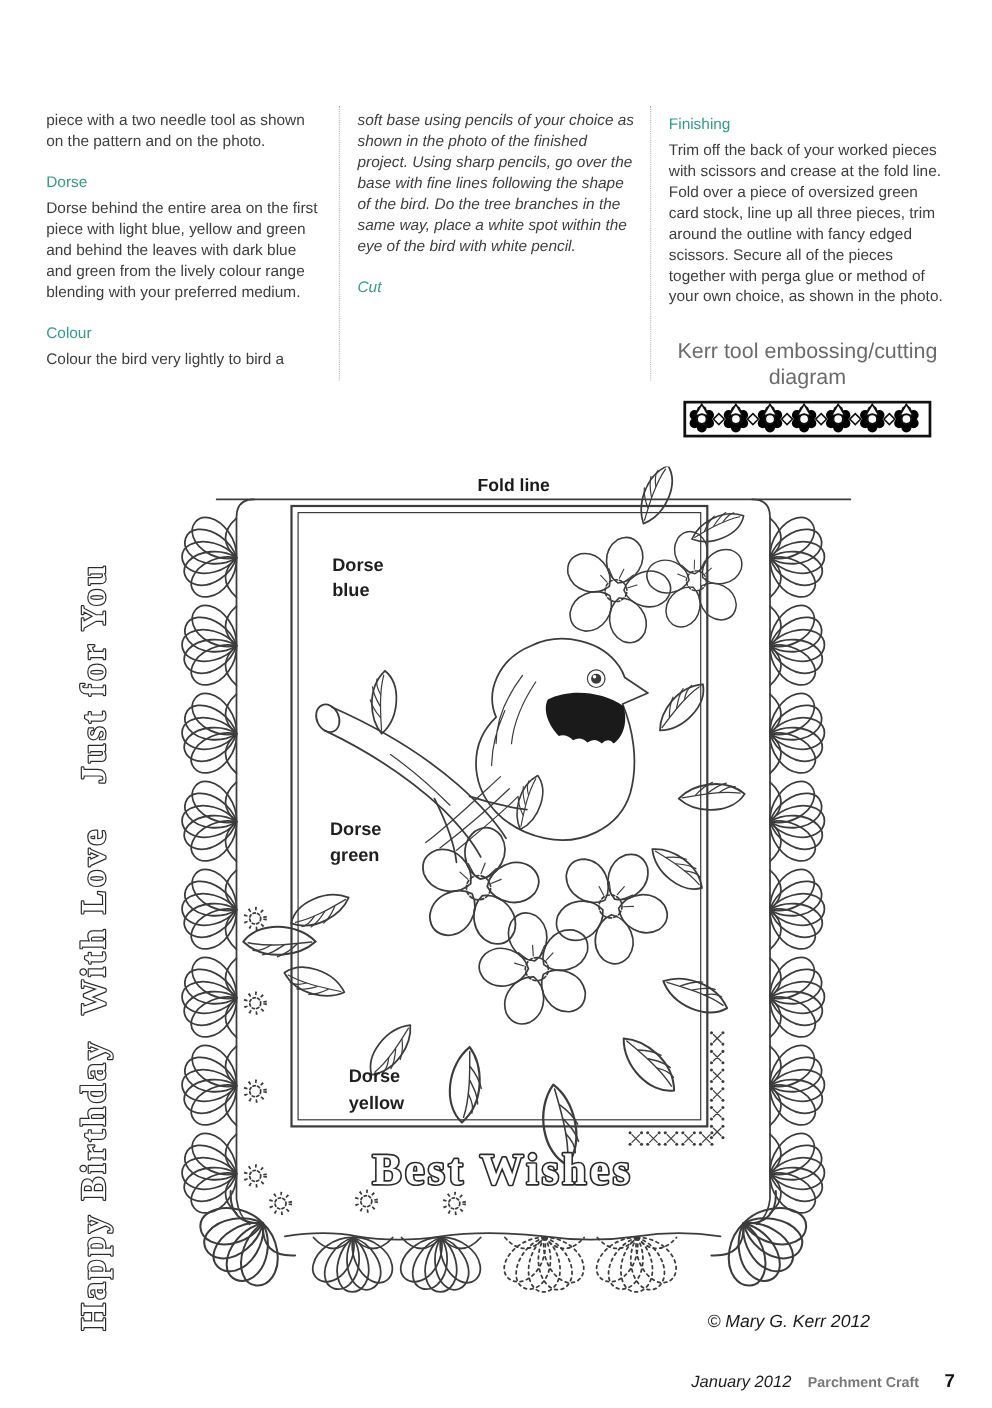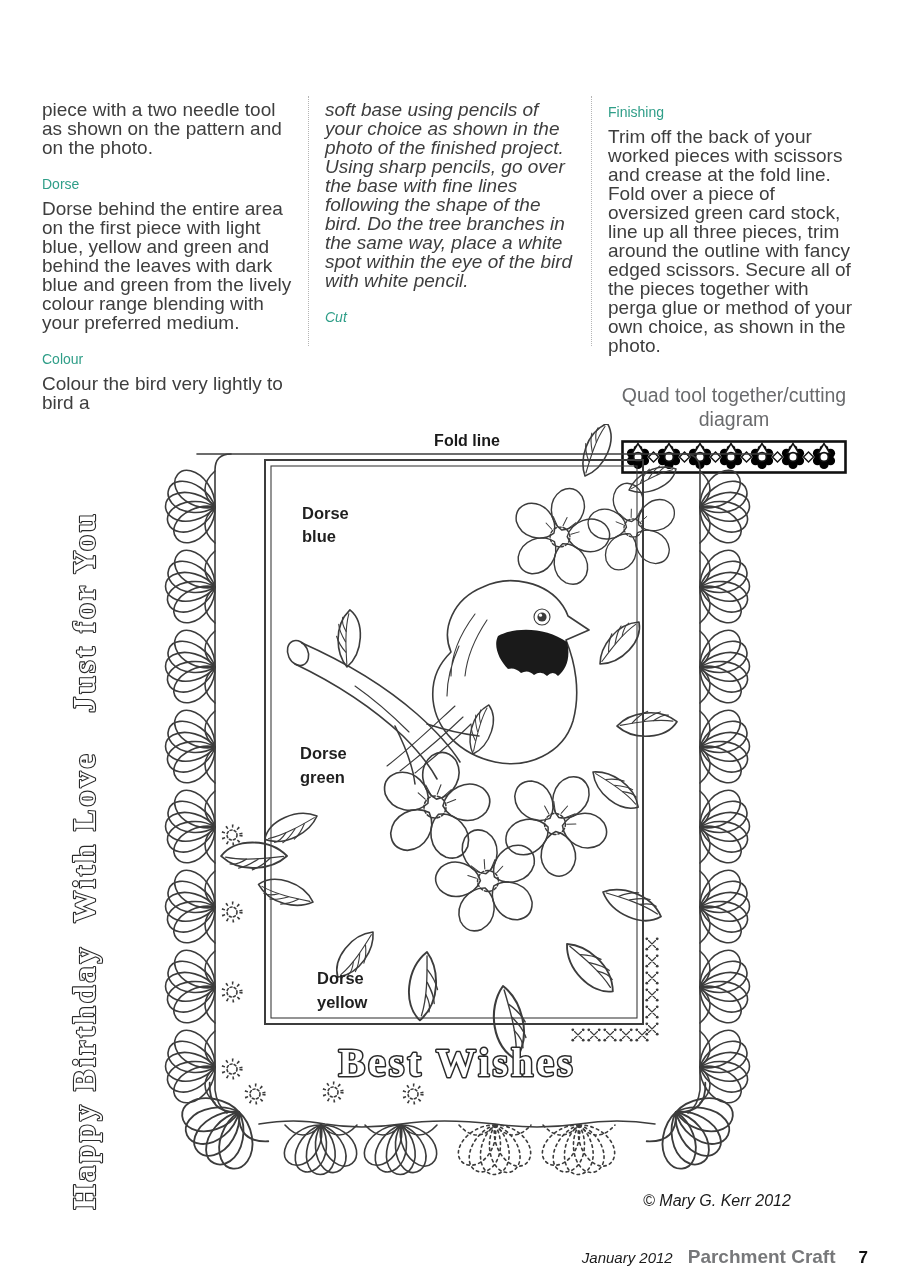--- a/index.html
+++ b/index.html
@@ -2,21 +2,21 @@
 <html><head>
 <meta charset="utf-8">
 <style>
   html,body{margin:0;padding:0;background:#e8e8e8;}
   .page{
     position:relative;width:902px;height:1280px;background:#ffffff;overflow:hidden;
     font-family:"Liberation Sans",sans-serif;margin:0 auto;
   }
   
   .col{position:absolute;top:100px;}
-  .col p{margin:0;font-size:19px;line-height:19px;color:#3e3e3e;}
+  .col p{margin:0;font-size:14px;line-height:19px;color:#3e3e3e;}
   .col h2{margin:15px 0 3px;font-size:14px;font-weight:400;color:#2f9e88;line-height:24px;}
   .col h2.first{margin-top:0;}
   .divider{position:absolute;top:96px;height:250px;width:0;border-left:1px dotted #b5b5b5;}
   .diagram-title{
     margin-top:28px;text-align:center;font-size:19.5px;line-height:24px;color:#6a6b6d;
   }
   .strip-wrap{margin:9px auto 0;width:226px;height:34px;}
   
   .pattern-wrap{position:absolute;left:55px;top:424px;width:760px;height:803px;}
   .ln{fill:none;stroke:#3c3c3c;stroke-width:1.6;stroke-linecap:round;stroke-linejoin:round;}
@@ -25,21 +25,21 @@
   .lbl{font-family:"Liberation Sans",sans-serif;font-size:16.5px;font-weight:bold;fill:#1f1f1f;}
   .fold-lbl{font-family:"Liberation Sans",sans-serif;font-size:16px;font-weight:bold;fill:#1a1a1a;}
   .outline-text{
     font-family:"Liberation Serif",serif;font-weight:bold;fill:#ffffff;
     stroke:#2b2b2b;paint-order:stroke;stroke-linejoin:round;
   }
   .copyright{font-family:"Liberation Sans",sans-serif;font-style:italic;font-size:16px;fill:#1a1a1a;}
   
   .footer{position:absolute;top:1246px;right:34px;display:flex;align-items:baseline;gap:15px;margin-left:29px;}
   .footer .issue{font-size:15px;font-style:italic;color:#1c1c1c;}
-  .footer .mag{font-size:19px;font-weight:bold;color:#77787a;}
+  .footer .mag{font-size:13px;font-weight:bold;color:#77787a;}
   .footer .pageno{font-size:17px;font-weight:bold;color:#111;margin-left:8px;}
 </style>
 </head>
 <body>
 
 <div class="page">
 
   <div class="col" style="left:42px;width:253px;">
     <p>piece with a two needle tool as shown on the pattern and on the photo.</p>
     <h2>Dorse</h2>
@@ -53,21 +53,21 @@
   <div class="col" style="left:325px;width:253px;font-style:italic;">
     <p>soft base using pencils of your choice as shown in the photo of the finished project. Using sharp pencils, go over the base with fine lines following the shape of the bird. Do the tree branches in the same way, place a white spot within the eye of the bird with white pencil.</p>
     <h2>Cut</h2>
   </div>
 
   <div class="divider" style="left:591px;"></div>
 
   <div class="col" style="left:608px;width:252px;">
     <h2 class="first">Finishing</h2>
     <p>Trim off the back of your worked pieces with scissors and crease at the fold line. Fold over a piece of oversized green card stock, line up all three pieces, trim around the outline with fancy edged scissors. Secure all of the pieces together with perga glue or method of your own choice, as shown in the photo.</p>
-    <div class="diagram-title">Quad tool together/cutting diagram</div>
+    <div class="diagram-title">Kerr tool embossing/cutting diagram</div>
 
     <div class="strip-wrap">
       <svg viewBox="0 0 226 34" width="226" height="34">
         <defs>
           <g id="qflower">
             <circle cx="0" cy="-7.5" r="4.6"></circle>
               <circle cx="6.5" cy="-3.7" r="4.6"></circle>
             <circle cx="6.5" cy="3.7" r="4.6"></circle>
               <circle cx="0" cy="7.5" r="4.6"></circle>
             <circle cx="-6.5" cy="3.7" r="4.6"></circle>

